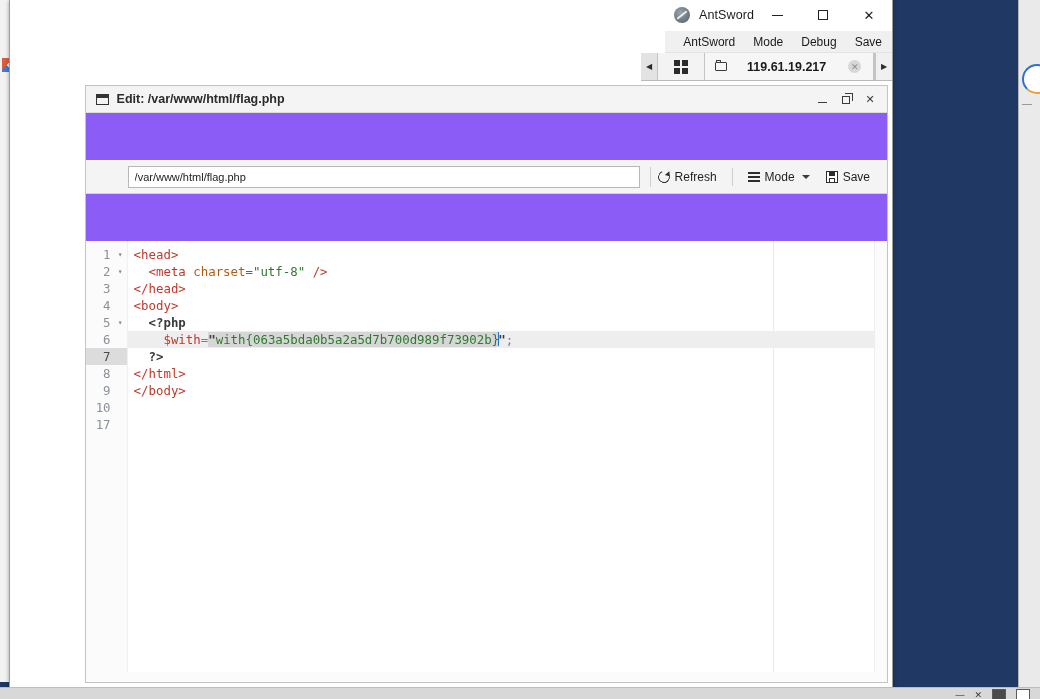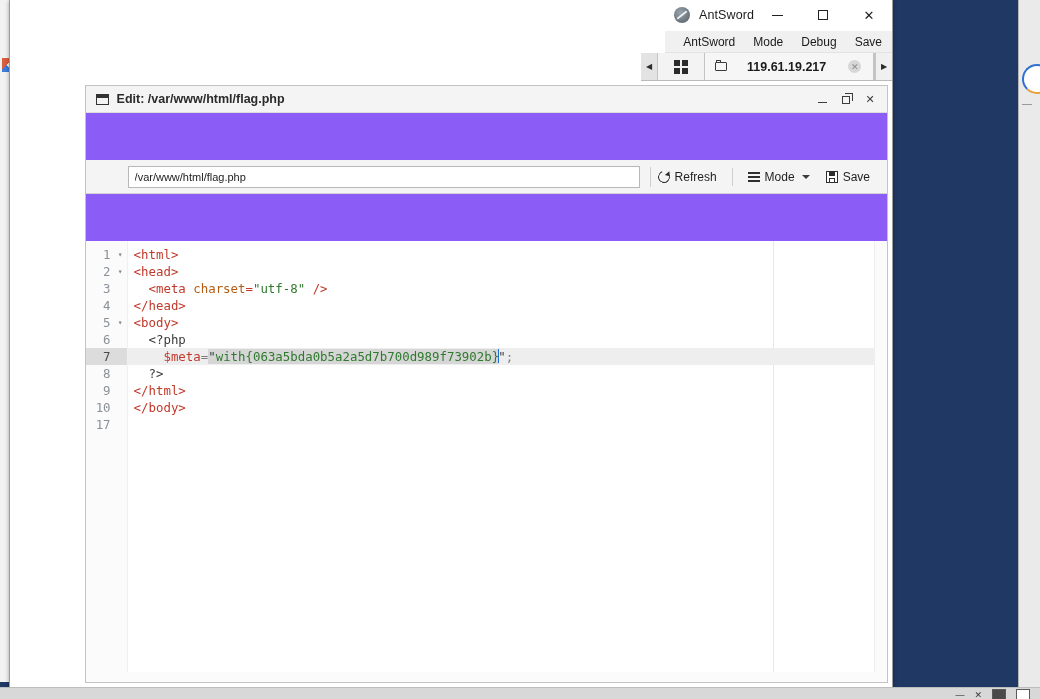--- a/index.html
+++ b/index.html
@@ -519,21 +519,21 @@
     box-sizing: border-box;
   }
   .gl-row.active { background: #dcdcdc; color: #4a4a4a; }
   .cl-row.active { background: #eeeeee; }
 
   .tok-tag      { color: #c0392b; }
   .tok-attr     { color: #b35c12; }
   .tok-str      { color: #2f7a2f; }
   .tok-op       { color: #7d7d7d; }
   .tok-var      { color: #c0392b; }
-  .tok-plain    { color: #3a3a3a; }
+  .tok-plain    { color: #3a3a3a; font-weight: bold; }
   .sel {
     background: #d6d6d6;
     border-radius: 1px;
   }
   .cursor {
     display: inline-block;
     width: 1px;
     height: 14px;
     background: #1f6fd0;
     vertical-align: -2px;
@@ -676,27 +676,26 @@
           <div class="gl-row active"><span>7</span></div>
           <div class="gl-row"><span>8</span></div>
           <div class="gl-row"><span>9</span></div>
           <div class="gl-row"><span>10</span></div>
           <div class="gl-row"><span>17</span></div>
         </div>
 
         <div id="code-lines">
           <div id="print-margin"></div>
 
-          <div class="cl-row"><span class="tok-tag">&lt;html&gt;</span></div>
           <div class="cl-row"><span class="tok-tag">&lt;head&gt;</span></div>
           <div class="cl-row">  <span class="tok-tag">&lt;meta </span><span class="tok-attr">charset</span><span class="tok-tag">=</span><span class="tok-str">"utf-8"</span><span class="tok-tag"> /&gt;</span></div>
           <div class="cl-row"><span class="tok-tag">&lt;/head&gt;</span></div>
           <div class="cl-row"><span class="tok-tag">&lt;body&gt;</span></div>
           <div class="cl-row">  <span class="tok-plain">&lt;?php</span></div>
-          <div class="cl-row active">    <span class="tok-var">$meta</span><span class="tok-op">=</span><span class="sel"><span class="tok-plain">"</span><span class="tok-str">with{063a5bda0b5a2a5d7b700d989f73902b}</span></span><span class="cursor"></span><span class="tok-plain">"</span><span class="tok-op">;</span></div>
+          <div class="cl-row active">    <span class="tok-var">$with</span><span class="tok-op">=</span><span class="sel"><span class="tok-plain">"</span><span class="tok-str">with{063a5bda0b5a2a5d7b700d989f73902b}</span></span><span class="cursor"></span><span class="tok-plain">"</span><span class="tok-op">;</span></div>
           <div class="cl-row">  <span class="tok-plain">?&gt;</span></div>
           <div class="cl-row"><span class="tok-tag">&lt;/html&gt;</span></div>
           <div class="cl-row"><span class="tok-tag">&lt;/body&gt;</span></div>
           <div class="cl-row"></div>
         </div>
 
         <div id="editor-right-edge"></div>
         <div id="editor-bottom-edge"></div>
       </div>
 

